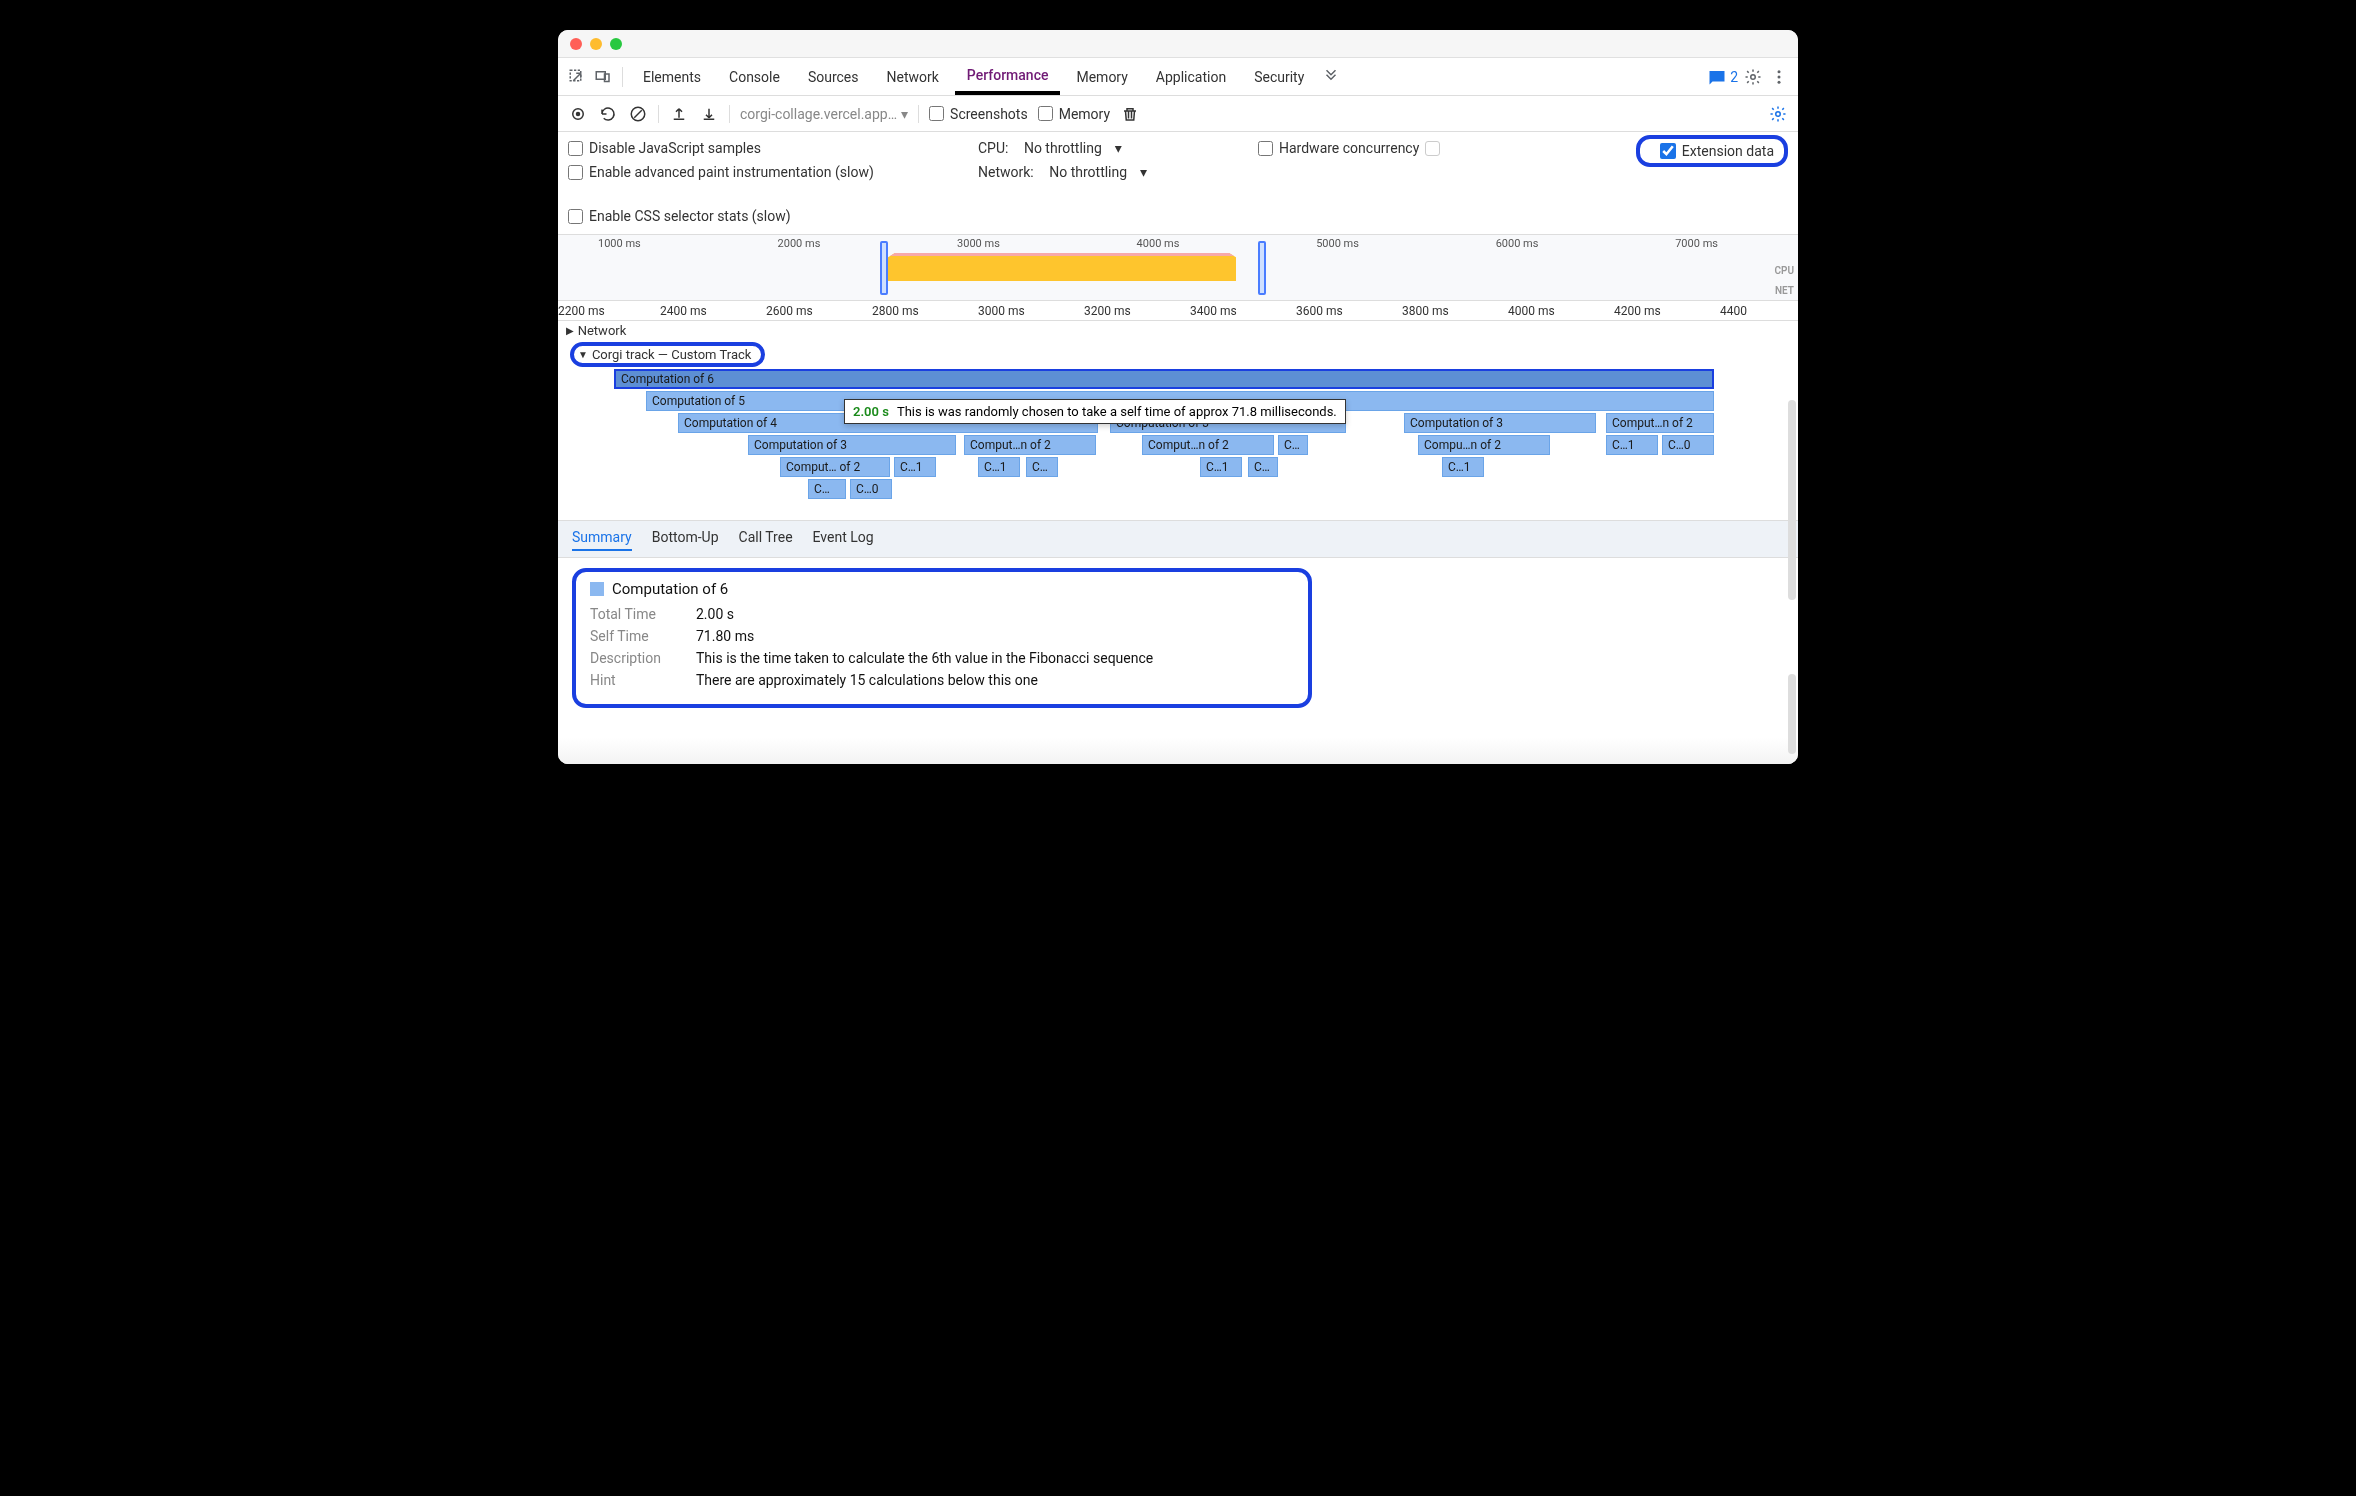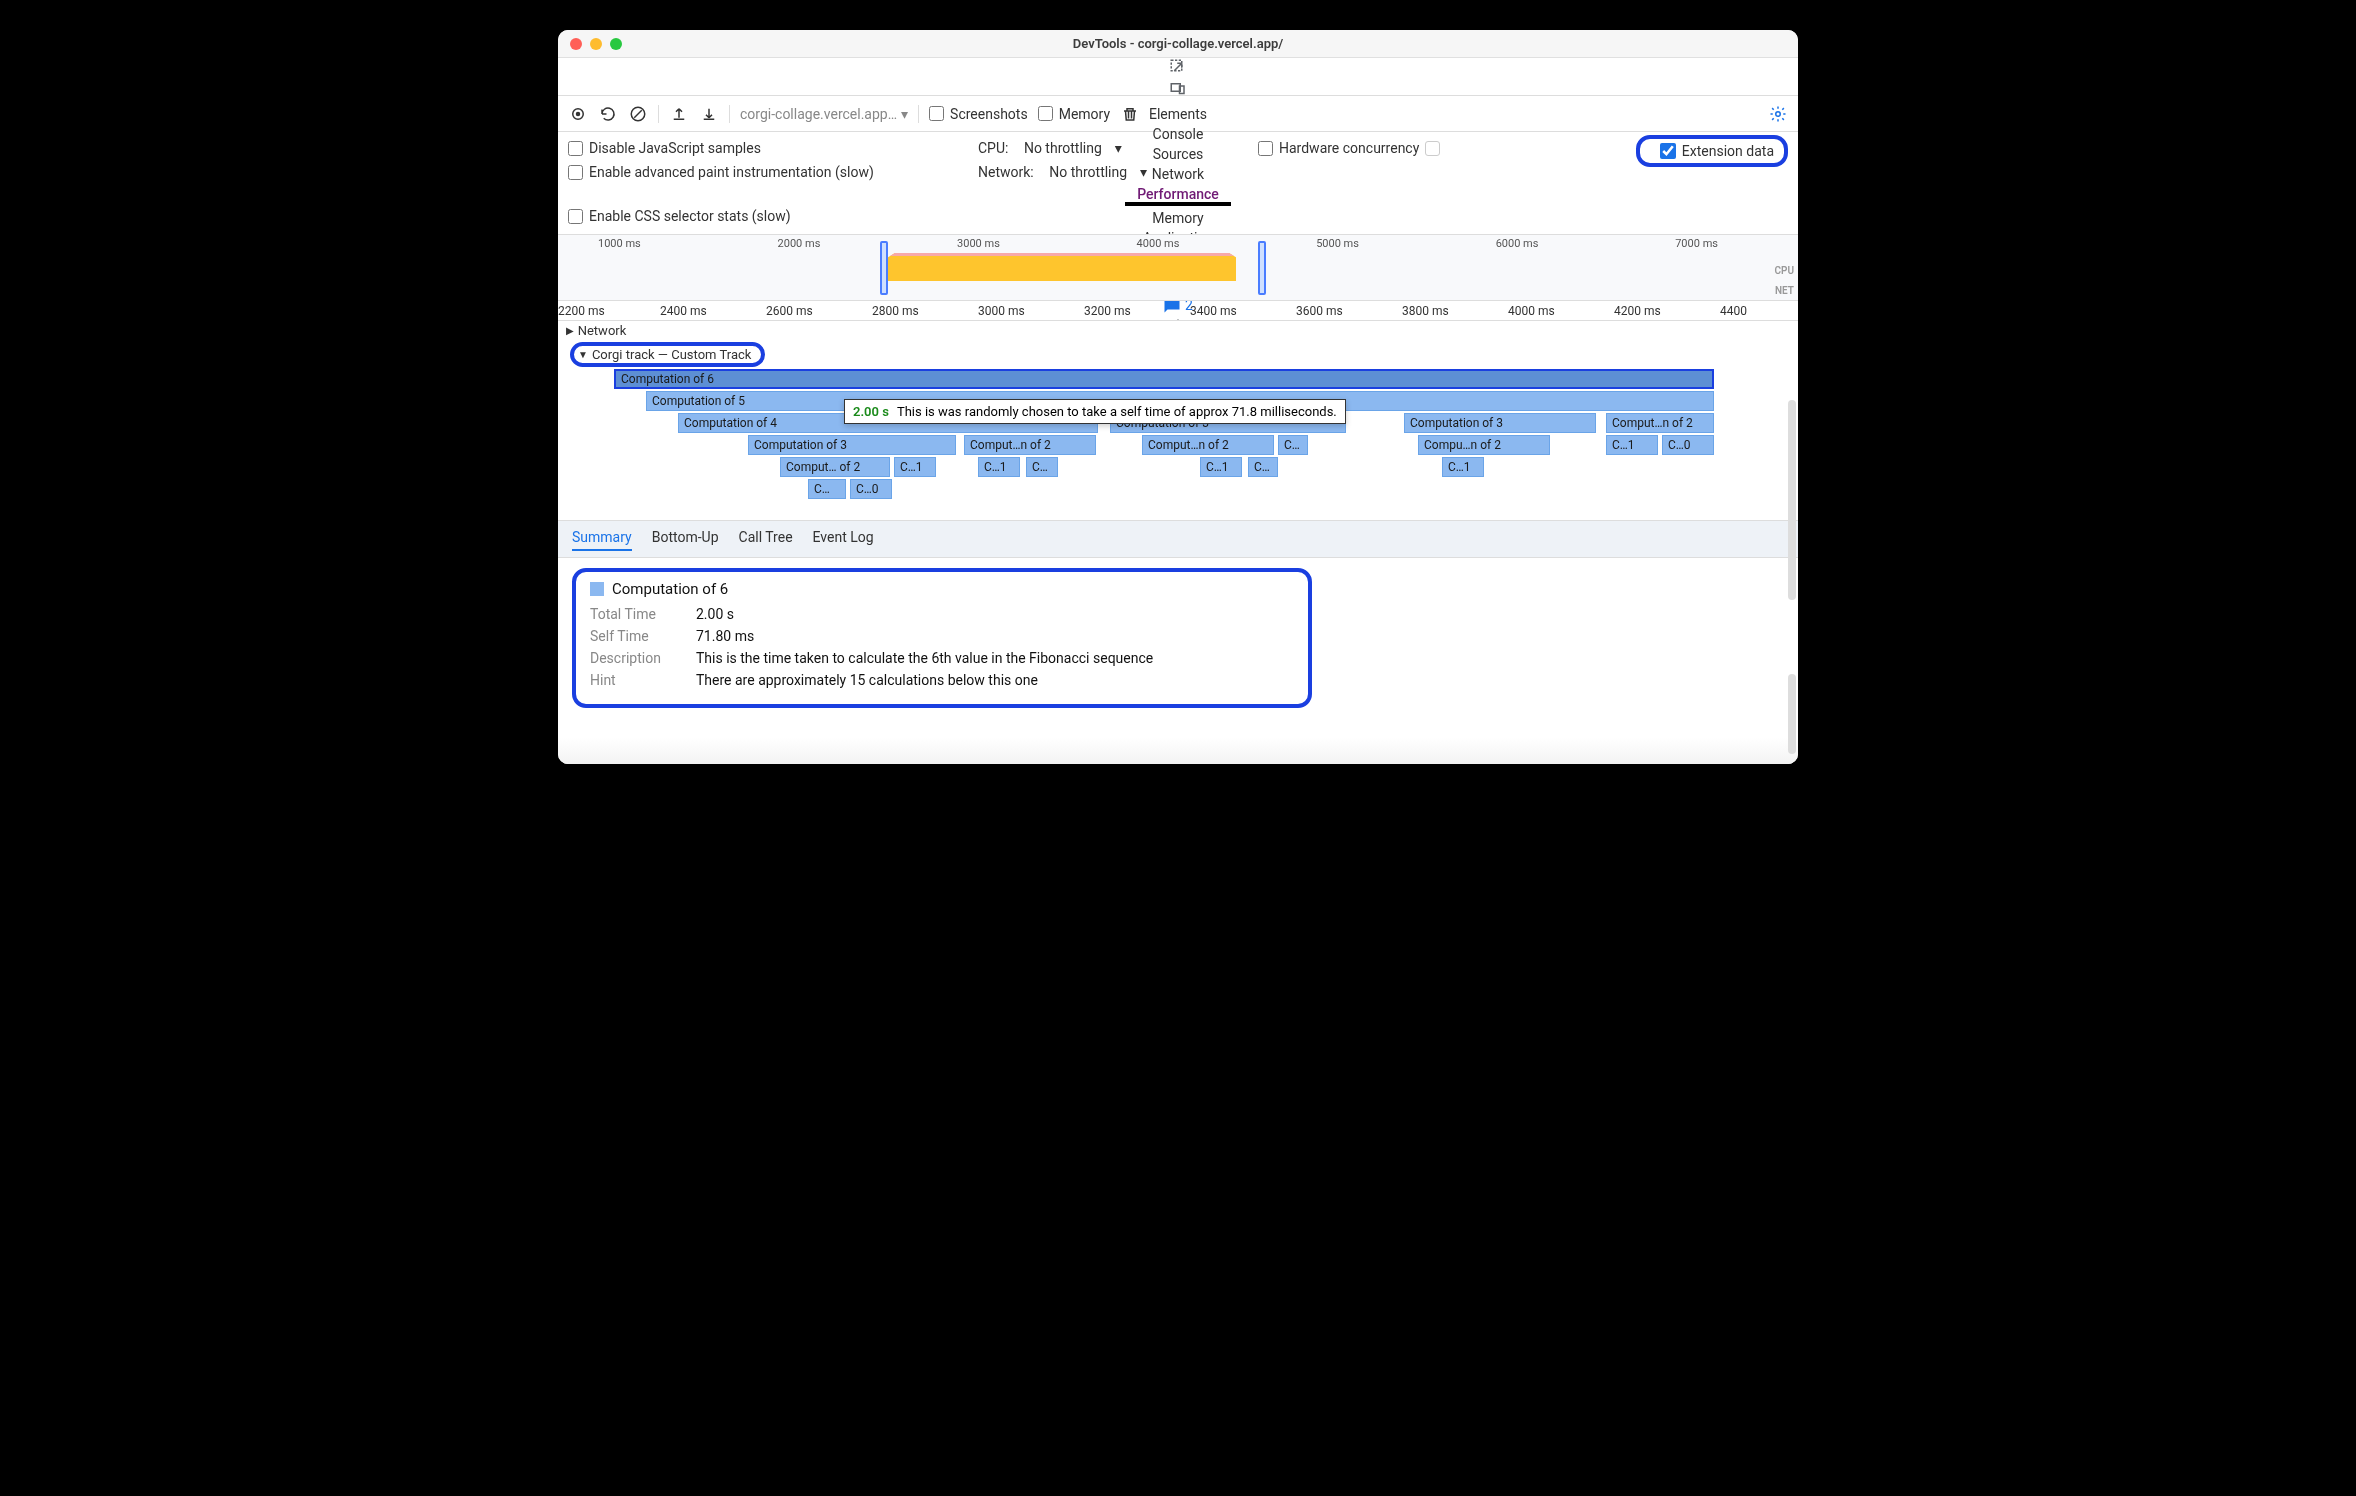--- a/index.html
+++ b/index.html
@@ -4,21 +4,21 @@
 <style>
   * { box-sizing: border-box; margin: 0; padding: 0; font-family: -apple-system, BlinkMacSystemFont, "Segoe UI", Roboto, sans-serif; }
   body { background: #000; display: flex; align-items: flex-start; justify-content: center; padding: 30px; }
   .window { width: 1240px; background: #fff; border-radius: 10px; overflow: hidden; box-shadow: 0 20px 60px rgba(0,0,0,.4); position: relative; }
   .titlebar { height: 28px; background: #f6f6f6; border-bottom: 1px solid #e0e0e0; display: flex; align-items: center; position: relative; }
   .traffic { display: flex; gap: 8px; margin-left: 12px; }
   .tl { width: 12px; height: 12px; border-radius: 50%; }
   .tl.r { background: #ff5f57; } .tl.y { background: #febc2e; } .tl.g { background: #28c840; }
   .title { position: absolute; left: 0; right: 0; text-align: center; font-size: 13px; font-weight: 600; color: #3c3c3c; pointer-events: none; }
 
-  .tabs { display: flex; align-items: center; height: 38px; border-bottom: 1px solid #ddd; padding: 0 8px; gap: 4px; font-size: 14px; color: #333; flex-direction: column; }
+  .tabs { display: flex; align-items: center; height: 38px; border-bottom: 1px solid #ddd; padding: 0 8px; gap: 4px; font-size: 14px; color: #333; }
   .tabs .icon { width: 22px; height: 22px; display: flex; align-items:center; justify-content:center; color:#5f6368; cursor:pointer; }
   .tabs .sep { width: 1px; height: 20px; background: #ddd; margin: 0 4px; }
   .tab { padding: 0 12px; height: 100%; display: flex; align-items: center; cursor: pointer; color: #333; }
   .tab.active { color: #701a75; border-bottom: 4px solid #000000; font-weight: 500; }
   .spacer { flex: 1; }
   .badge-count { color: #1a73e8; font-size: 14px; display:flex; align-items:center; gap:4px; }
 
   .toolbar { display: flex; align-items: center; height: 36px; border-bottom: 1px solid #ddd; padding: 0 10px; gap: 10px; font-size: 14px; color: #333; }
   .toolbar .ibtn { width: 20px; height: 20px; display:flex; align-items:center; justify-content:center; cursor:pointer; color:#5f6368; }
   .toolbar .vsep { width:1px; height:18px; background:#ddd; }
@@ -74,21 +74,20 @@
 <body>
 
 <div class="window">
 
   <div class="titlebar">
     <div class="traffic">
       <div class="tl r"></div>
       <div class="tl y"></div>
       <div class="tl g"></div>
     </div>
-    <div class="title">DevTools - corgi-collage.vercel.app/</div>
   </div>
 
   <div class="tabs">
     <span class="icon">
         <svg viewBox="0 0 24 24" fill="none" stroke="currentColor" stroke-width="2">
           <rect x="3" y="3" width="14" height="14" stroke-dasharray="3 2"></rect>
           <path d="M7 17l10-10M17 7v6m0-6h-6"></path>
         </svg>
       </span>
     <span class="icon">

